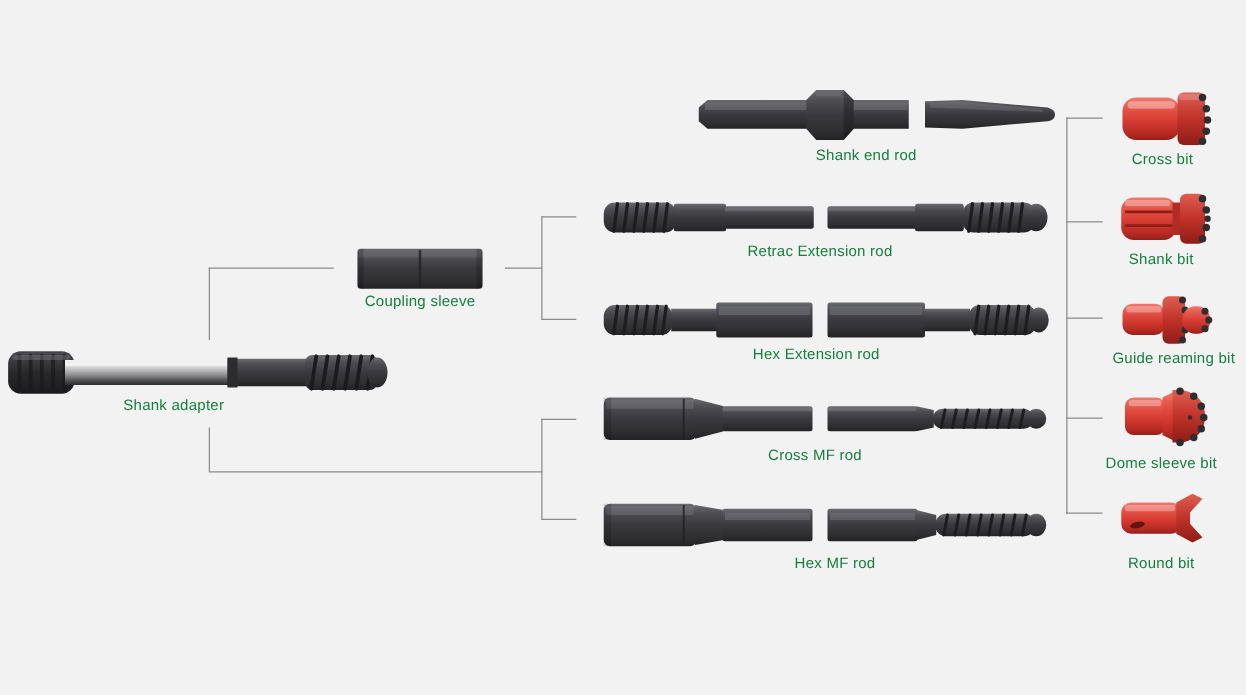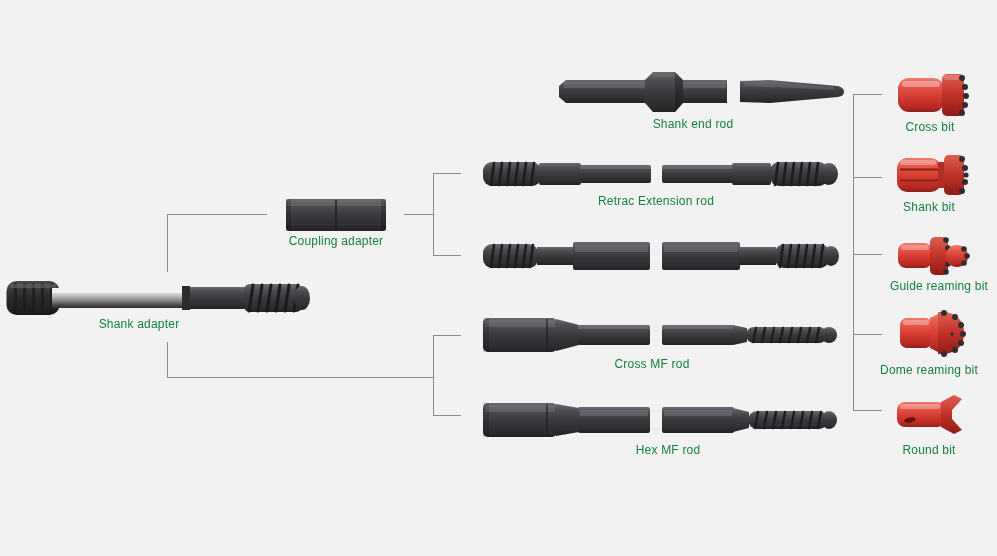--- a/index.html
+++ b/index.html
@@ -101,21 +101,21 @@
   </svg>
   <div class="lbl" style="left:139px;top:317px">Shank adapter</div>
 
   <svg class="comp" style="left:285px;top:198px" width="102" height="34" viewBox="0 0 102 34">
     <rect x="1" y="1" width="100" height="32" rx="3" fill="url(#gSteel)"></rect>
     <rect x="2" y="2" width="98" height="6" fill="#6e6e73" opacity=".5"></rect>
     <rect x="1" y="1" width="5" height="32" fill="#000000" opacity=".18"></rect>
     <rect x="96" y="1" width="5" height="32" fill="#000000" opacity=".18"></rect>
     <line x1="51" y1="2" x2="51" y2="32" stroke="#222224" stroke-width="2" opacity=".8"></line>
   </svg>
-  <div class="lbl" style="left:336px;top:234px">Coupling adapter</div>
+  <div class="lbl" style="left:336px;top:234px">Coupling sleeve</div>
 
   <svg class="comp" style="left:556px;top:68px" width="292" height="50" viewBox="0 0 292 50">
     <g>
       <path d="M10,12 L171,12 L171,35 L10,35 L3,29 L3,18 Z" fill="url(#gSteel)"></path>
       <rect x="8" y="14" width="162" height="6" fill="#81818a" opacity=".4"></rect>
     </g>
     <g>
       <polygon points="89,12 97,4 119,4 127,12 127,35 119,44 97,44 89,35" fill="url(#gSteel)"></polygon>
       <path d="M119,4 L127,12 L127,35 L119,44 Z" fill="#000000" opacity=".25"></path>
       <polygon points="97,5 117,5 117,9 97,9" fill="#6e6e74" opacity=".5"></polygon>
@@ -160,20 +160,21 @@
       <rect x="181" y="3" width="78" height="28" rx="2" fill="url(#gSteel)"></rect>
       <rect x="183" y="6" width="74" height="7" fill="#7d7d85" opacity=".45"></rect>
     </g>
     <rect x="258" y="8" width="37" height="18" fill="url(#gSteel)"></rect>
     <g>
       <rect x="294" y="5" width="54" height="24" rx="9" fill="url(#gSteel)"></rect>
       <path d="M302,6 L299,28 M310,6 L307,28 M318,6 L315,28 M326,6 L323,28 M334,6 L331,28 M342,6 L339,28" stroke="#1d1d1f" stroke-width="2.6" stroke-linecap="round" fill="none"></path>
       <ellipse cx="350" cy="17" rx="8" ry="10" fill="url(#gSteel)"></ellipse>
     </g>
   </svg>
+  <div class="lbl" style="left:653px;top:276px">Hex Extension rod</div>
 
   <svg class="comp" style="left:481px;top:315px" width="362" height="42" viewBox="0 0 362 42">
     <g>
       <rect x="2" y="3" width="74" height="34" rx="5" fill="url(#gSteel)"></rect>
       <rect x="4" y="5" width="70" height="7" fill="#7d7d85" opacity=".4"></rect>
       <rect x="2" y="3" width="6" height="34" fill="#000000" opacity=".15"></rect>
       <line x1="66" y1="4" x2="66" y2="36" stroke="#1f1f21" stroke-width="1.5" opacity=".8"></line>
     </g>
     <polygon points="75,4 98,10 98,30 75,36" fill="url(#gSteel)"></polygon>
     <rect x="97" y="10" width="72" height="20" rx="2" fill="url(#gSteel)"></rect>
@@ -279,21 +280,21 @@
       <circle cx="78" cy="9" r="3" fill="#2e2e30"></circle>
       <circle cx="89" cy="13" r="3" fill="#2e2e30"></circle>
       <circle cx="95" cy="21" r="3" fill="#2e2e30"></circle>
       <circle cx="97" cy="30" r="3" fill="#2e2e30"></circle>
       <circle cx="95" cy="39" r="3" fill="#2e2e30"></circle>
       <circle cx="89" cy="46" r="3" fill="#2e2e30"></circle>
       <circle cx="78" cy="50" r="3" fill="#2e2e30"></circle>
       <circle cx="86" cy="30" r="1.8" fill="#2e2e30"></circle>
     </g>
   </svg>
-  <div class="lbl" style="left:929px;top:363px">Dome reaming bit</div>
+  <div class="lbl" style="left:929px;top:363px">Dome sleeve bit</div>
 
   <svg class="comp" style="left:886px;top:390px" width="104" height="58" viewBox="0 0 104 58">
     <g>
       <rect x="11" y="12" width="48" height="25" rx="8" fill="url(#gRed)"></rect>
       <rect x="14" y="14" width="40" height="5" rx="2" fill="#ffffff" opacity=".3"></rect>
       <ellipse cx="24" cy="30" rx="6" ry="2.5" fill="#641410" transform="rotate(-12 24 30)"></ellipse>
     </g>
     <polygon points="55,12 68,5 76,9 66,20 66,29 76,40 68,44 55,37" fill="url(#gRedDark)"></polygon>
   </svg>
   <div class="lbl" style="left:929px;top:443px">Round bit</div>

